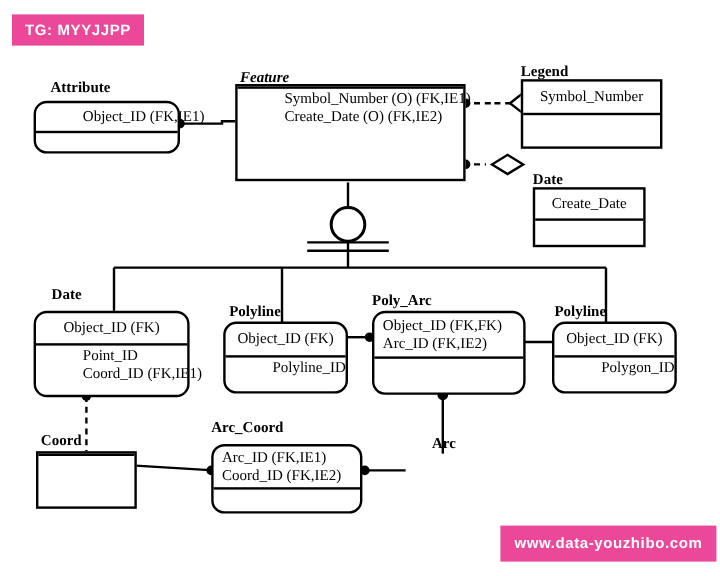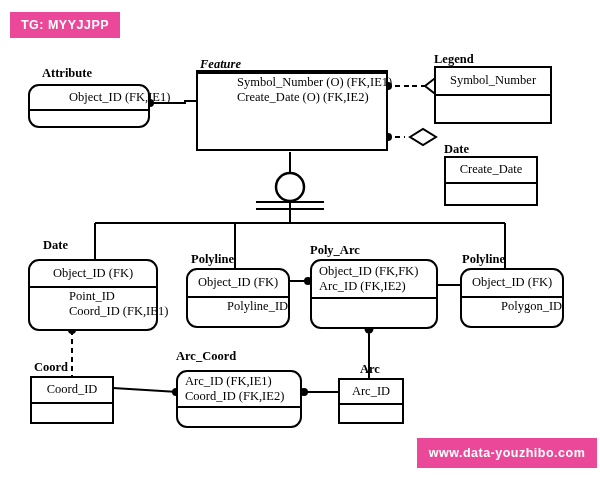--- a/index.html
+++ b/index.html
@@ -255,40 +255,30 @@
     <div class="ent-key" style="height:26px;">
       <div class="attr-line center">Object_ID (FK)</div>
     </div>
     <div class="ent-sep"></div>
     <div class="ent-body">
       <div class="attr-line center">Polygon_ID</div>
     </div>
   </div>
 
   <div class="entity" style="left:30px; top:376px; width:84px; height:48px;">
-    <div class="ent-key" style="height:24px;">
-      <div class="attr-line center">Coord_ID</div>
-    </div>
     <div class="ent-sep"></div>
     <div class="ent-body"></div>
   </div>
 
   <div class="entity rounded" style="left:176px; top:370px; width:126px; height:58px;">
     <div class="ent-key" style="height:34px;">
       <div class="attr-line">Arc_ID (FK,IE1)</div>
       <div class="attr-line">Coord_ID (FK,IE2)</div>
     </div>
     <div class="ent-sep"></div>
     <div class="ent-body"></div>
   </div>
 
-  <div class="entity" style="left:338px; top:378px; width:66px; height:46px;">
-    <div class="ent-key" style="height:23px;">
-      <div class="attr-line center">Arc_ID</div>
-    </div>
-    <div class="ent-sep"></div>
-    <div class="ent-body"></div>
-  </div>
 
   <div class="chip" id="chip-tag">TG: MYYJJPP</div>
   <div class="chip" id="chip-url">www.data-youzhibo.com</div>
 
 </div>
 
 </body></html>

